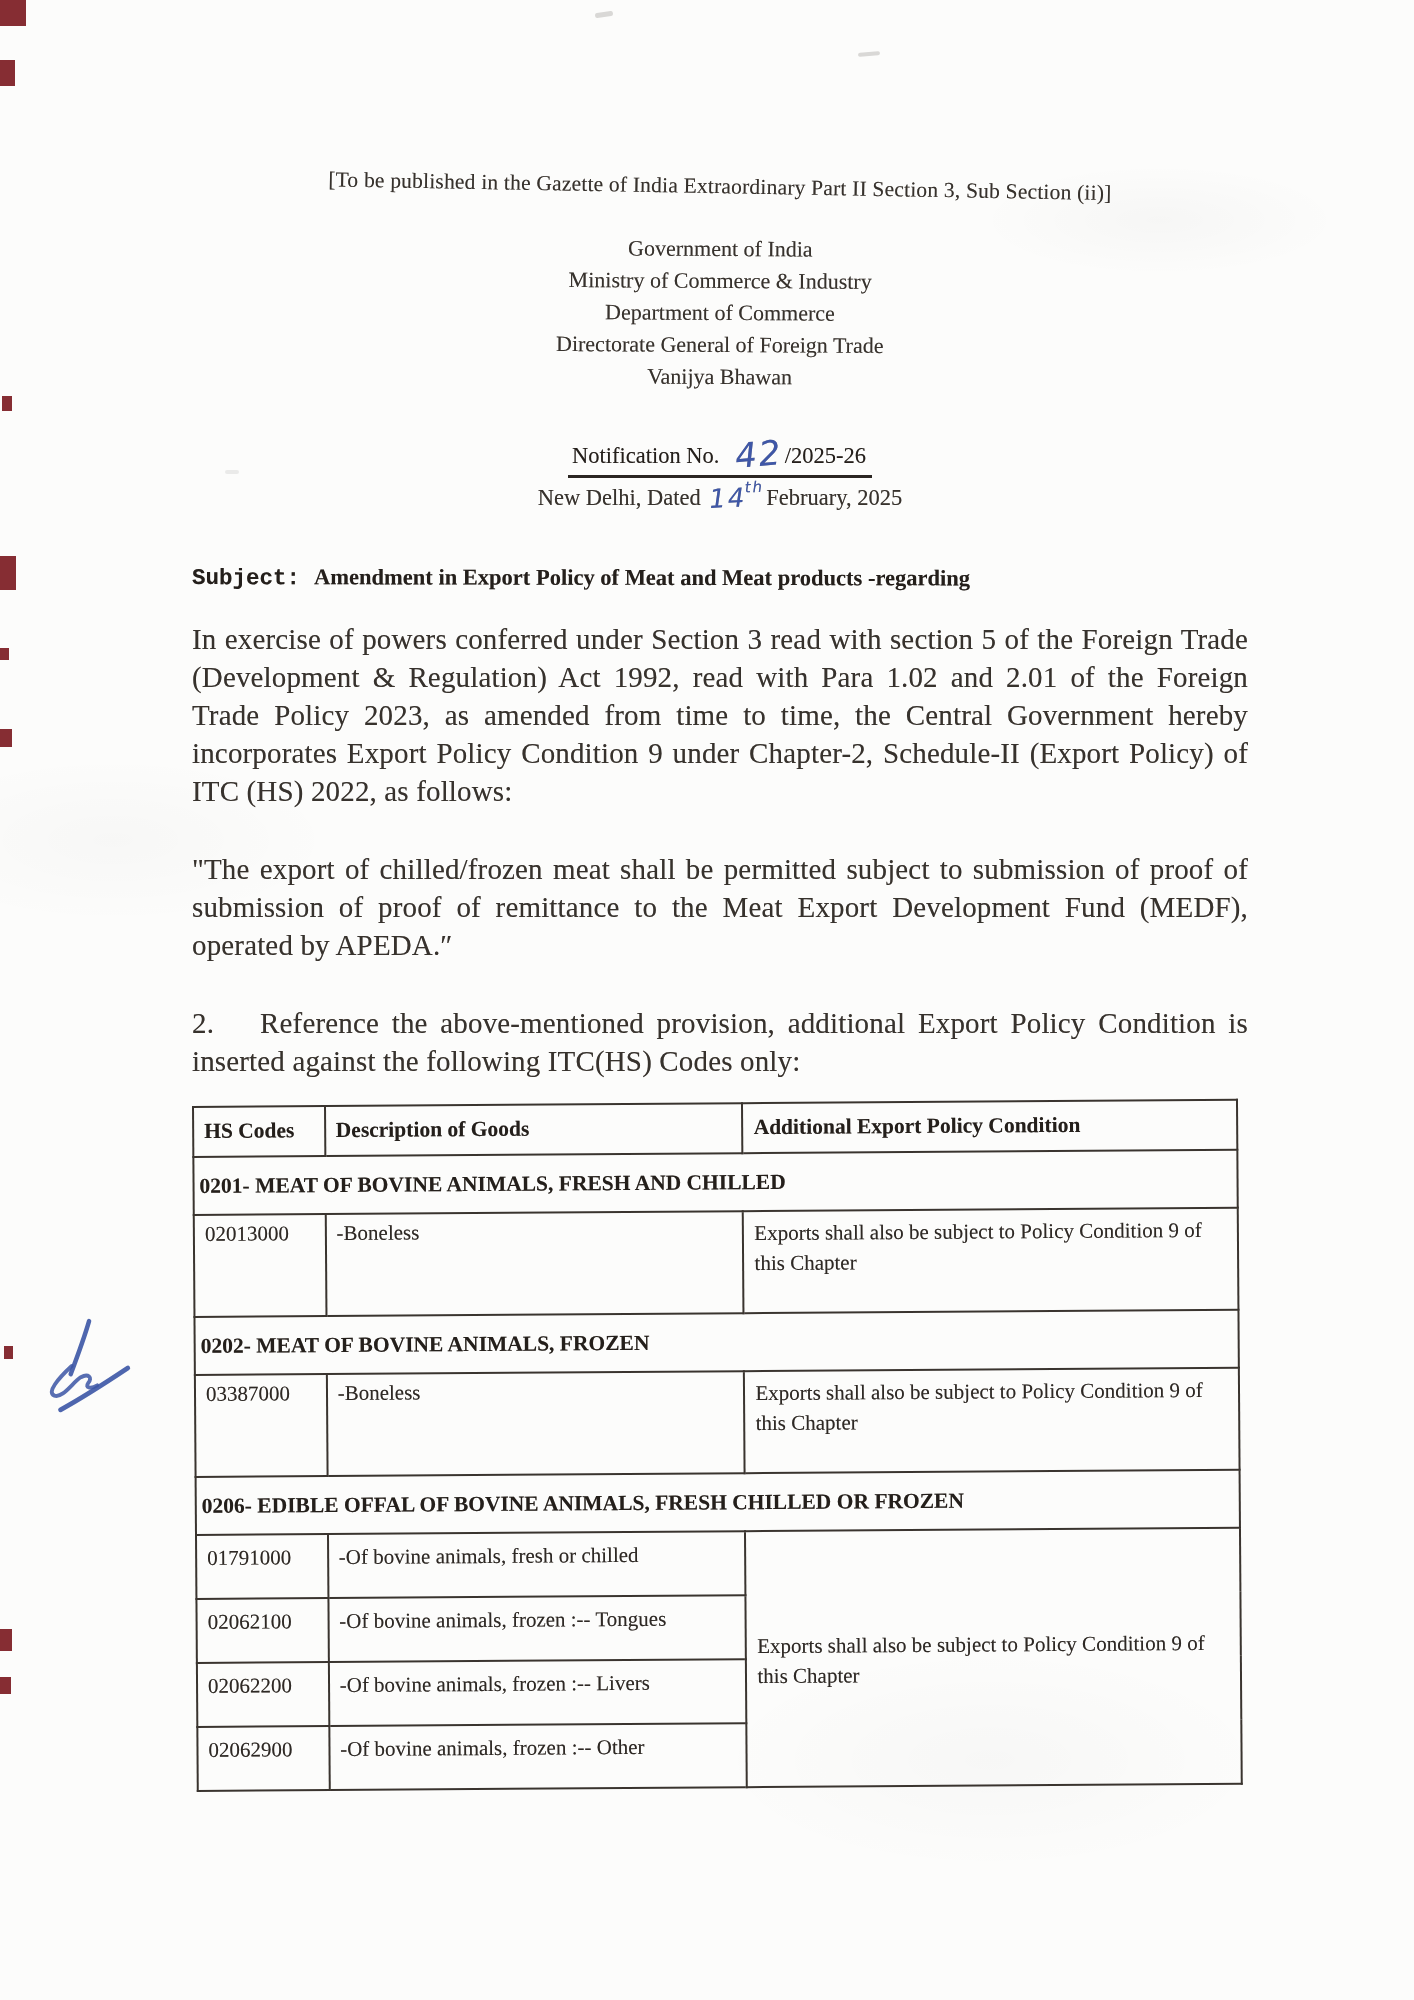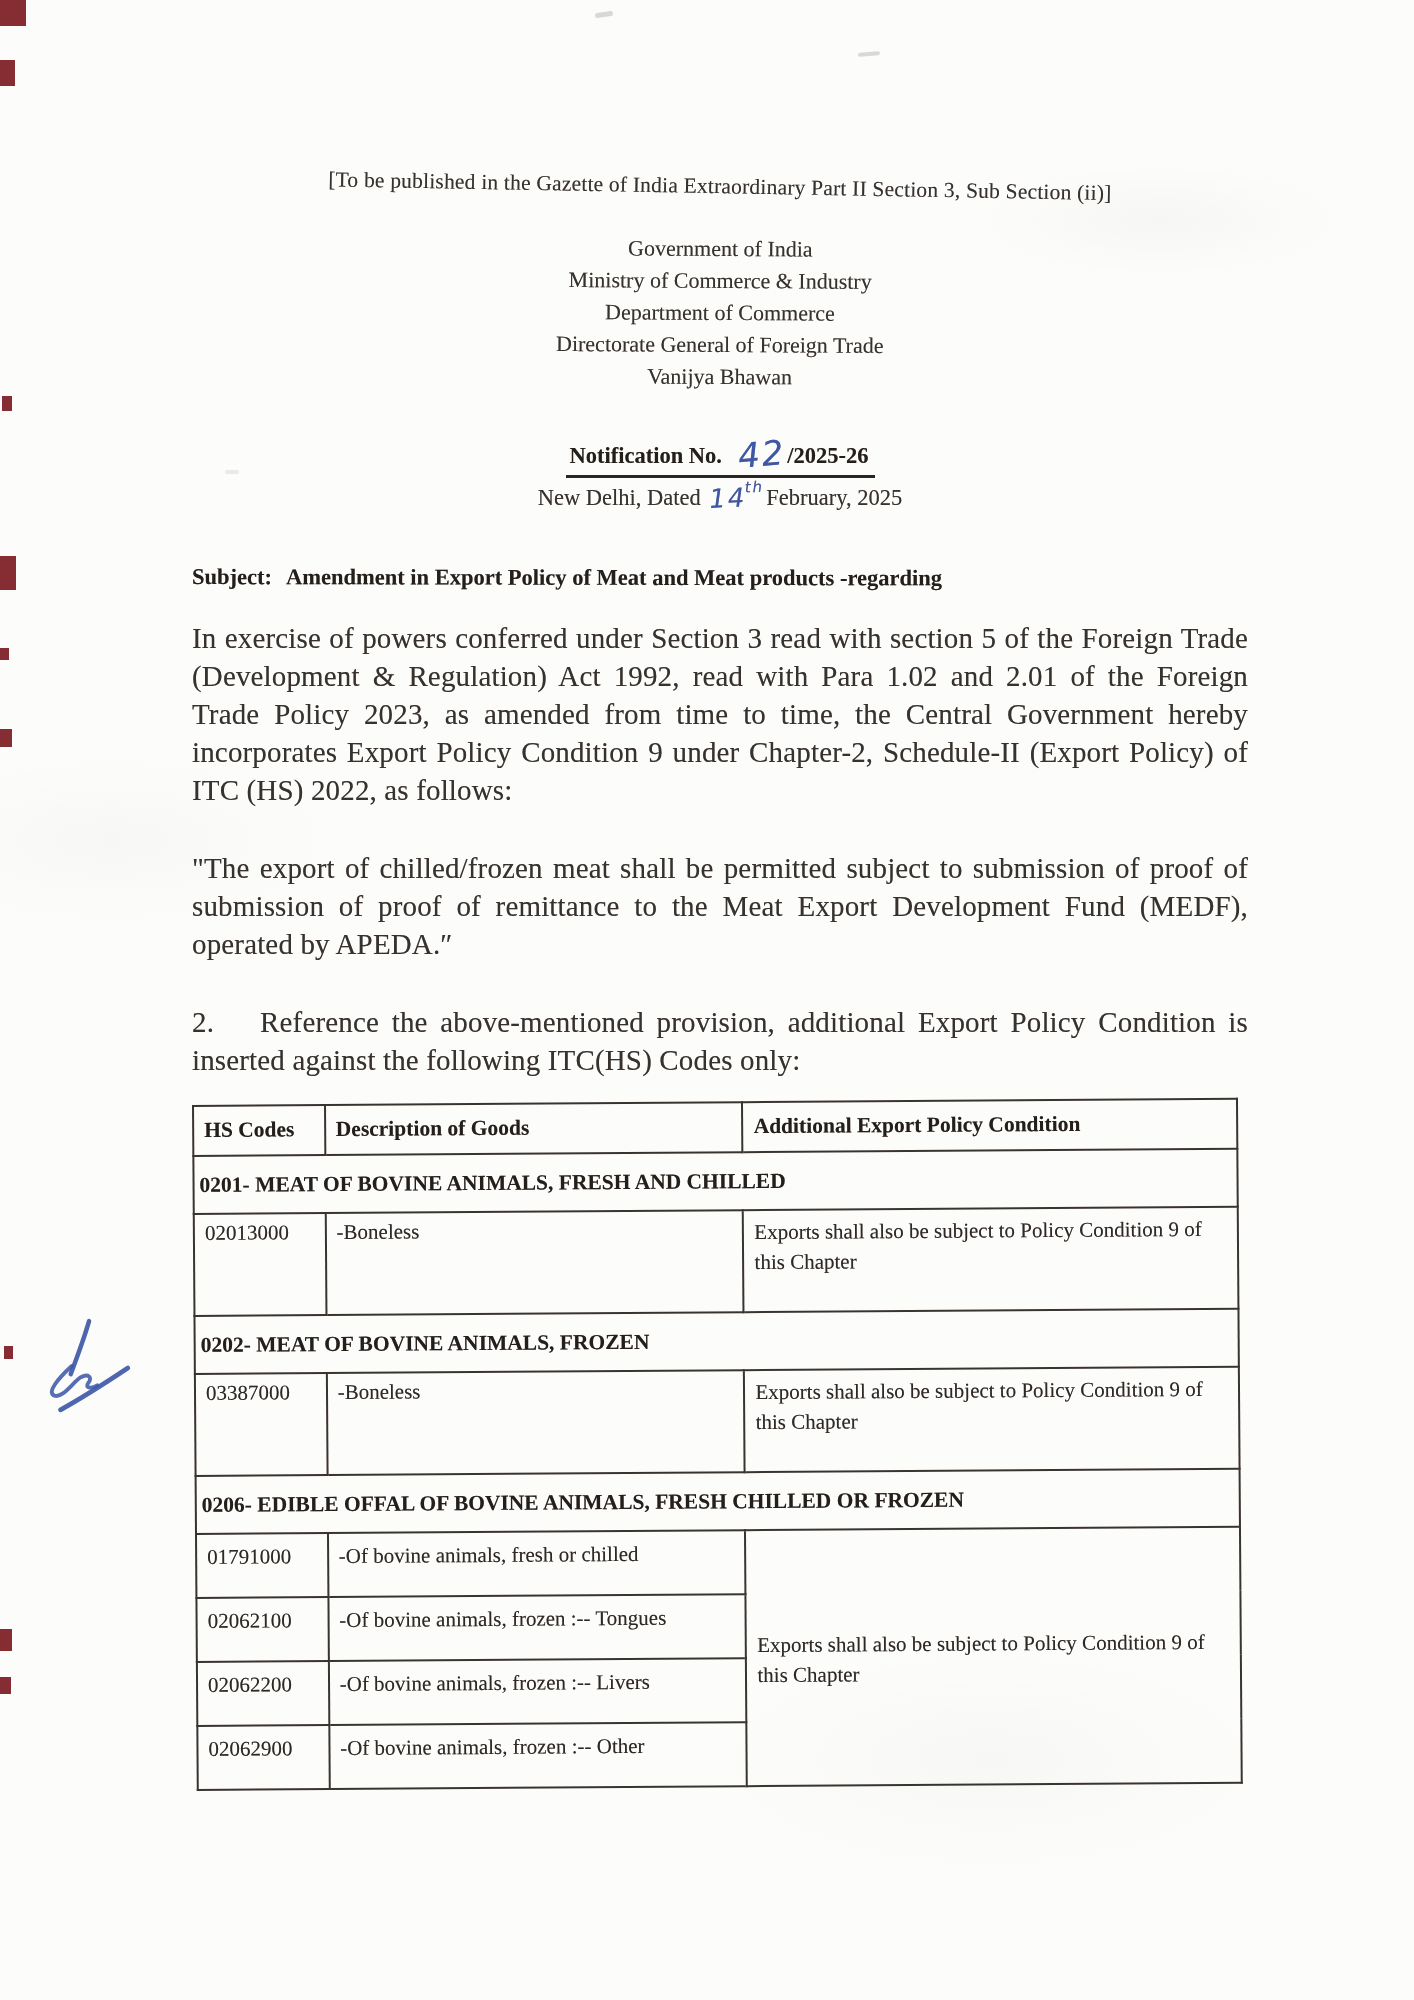--- a/index.html
+++ b/index.html
@@ -32,35 +32,35 @@
   .org-block{
     margin-top:42px;text-align:center;font-size:22px;line-height:32px;
     transform:rotate(0.35deg);
   }
   .org-block p{margin:0;}
   .notif-block{margin-top:46px;text-align:center;}
   .notif-line{margin:0;font-size:22.5px;line-height:34px;}
   .notif-underline{
     display:inline-block;border-bottom:3px solid #2b2622;padding:0 6px 2px 4px;
   }
-  .bold{font-weight:bold;color:#241f1b;text-align:right;}
+  .bold{font-weight:normal;color:#241f1b;text-align:right;}
   .hand{
     color:var(--handwriting-blue,#3f57a7);
     font-family:"DejaVu Sans",sans-serif;font-style:italic;
     display:inline-block;
   }
   .hand-num{font-size:34px;line-height:20px;transform:rotate(-5deg);margin:0 2px 0 16px;position:relative;top:3px;letter-spacing:2px;}
   .hand-date{font-size:26px;line-height:20px;transform:rotate(-3deg);margin:0 1px 0 8px;position:relative;top:2px;letter-spacing:2px;}
   .hand-date sup{font-size:15px;position:relative;top:-4px;left:-1px;}
   .date-line{margin:2px 0 0 0;font-size:22.5px;line-height:34px;}
   .subject-line{
     margin:48px 0 0 0;font-size:22.5px;line-height:30px;font-weight:bold;color:#241f1b;
     transform:rotate(0.1deg);
   }
-  .subject-line .subject-label{margin-right:14px;}
+  .subject-line .subject-label{margin-right:14px;font-family:Liberation Mono, monospace;}
   .para{
     margin:26px 0 0 0;font-size:29px;line-height:38px;text-align:justify;
     letter-spacing:.15px;
   }
   .para.q{margin-top:40px;}
   .para-num{display:inline-block;margin-right:46px;}
   
   .itc-table{
     margin-top:26px;border-collapse:collapse;width:1046px;
     transform:rotate(-0.4deg);transform-origin:left top;

